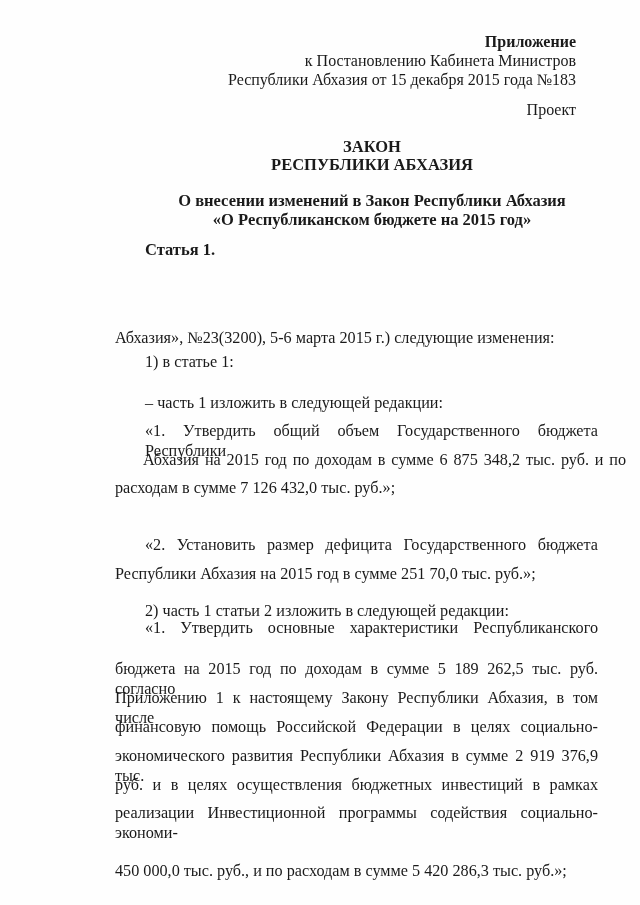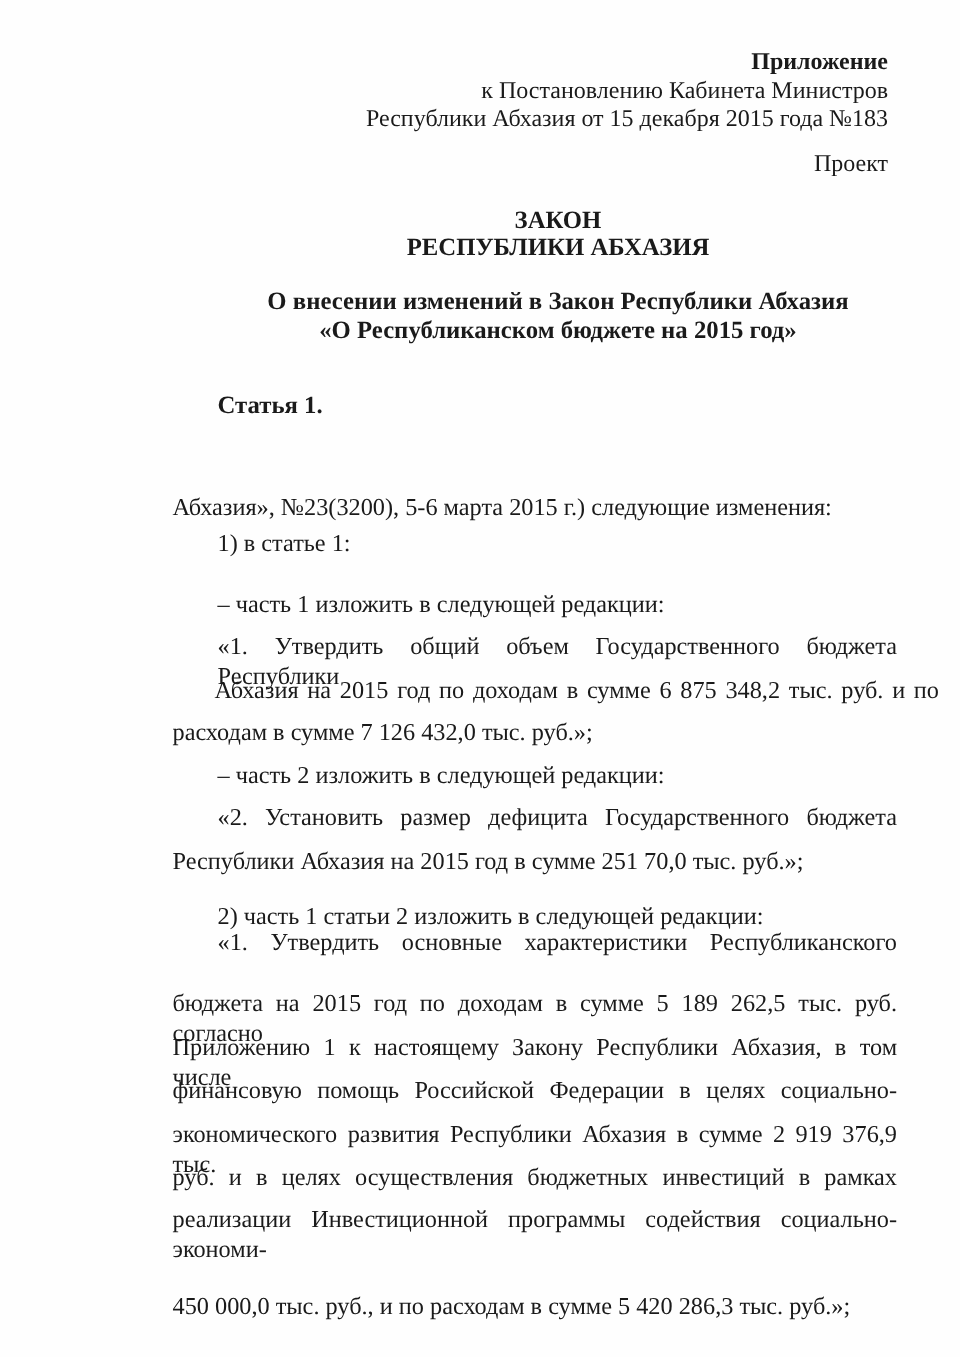--- a/index.html
+++ b/index.html
@@ -3,21 +3,21 @@
 <meta charset="utf-8">
 <style>
   html, body { margin: 0; padding: 0; background: #ffffff; }
   body {
     width: 640px; height: 905px; position: relative; overflow: hidden;
     font-family: "Liberation Serif", "DejaVu Serif", serif;
     color: #1a1a1a;
   }
   .page { position: absolute; left: 0; top: 0; width: 640px; height: 905px; background: #fefefe; }
   .abs { position: absolute; white-space: nowrap; }
-  .right { text-align: left; right: 48px; }
+  .right { text-align: left; right: 64px; }
   .center { left: 0; width: 640px; text-align: center; }
   .bold { font-weight: bold; }
   .hdr { font-size: 16px; line-height: 19px; }
   .title { font-size: 16.5px; line-height: 20px; font-weight: bold; }
   .body-line { font-size: 16.2px; line-height: 20px; left: 115px; width: 483px; }
   .justify { text-align: justify; text-align-last: justify; white-space: normal; }
   .indent { left: 145px; width: 453px; }
 </style>
 </head>
 <body>
@@ -27,31 +27,30 @@
   <div class="abs right hdr bold" style="top:32px;">Приложение</div>
   <div class="abs right hdr" style="top:51px;">к Постановлению Кабинета Министров</div>
   <div class="abs right hdr" style="top:70px;">Республики Абхазия от 15 декабря 2015 года №183</div>
   <div class="abs right hdr" style="top:100px;">Проект</div>
 
   <div class="abs center title" style="top:137px; left:52px;">ЗАКОН</div>
   <div class="abs center title" style="top:155px; left:52px;">РЕСПУБЛИКИ АБХАЗИЯ</div>
   <div class="abs center title" style="top:191px; left:52px;">О внесении изменений в Закон Республики Абхазия</div>
   <div class="abs center title" style="top:210px; left:52px;">«О Республиканском бюджете на 2015 год»</div>
 
-  <div class="abs bold" style="top:260px; left:145px; font-size:16.5px;">Статья 1.</div>
+  <div class="abs bold" style="top:240px; left:145px; font-size:16.5px;">Статья 1.</div>
 
   <div class="abs body-line" style="top:328px;">Абхазия», №23(3200), 5-6 марта 2015 г.)  следующие изменения:</div>
 
   <div class="abs body-line indent" style="top:352px;">1) в статье 1:</div>
   <div class="abs body-line indent" style="top:393px;">–  часть 1 изложить в следующей редакции:</div>
   <div class="abs body-line indent justify" style="top:421px;">«1. Утвердить общий объем Государственного бюджета Республики</div>
   <div class="abs body-line justify" style="top:450px;margin-left:28px;">Абхазия на 2015 год по доходам в сумме 6 875 348,2 тыс. руб. и по</div>
   <div class="abs body-line" style="top:478px;">расходам в сумме 7 126 432,0 тыс. руб.»;</div>
 
-  <div class="abs body-line indent" style="top:507px;">–  часть 2 изложить в следующей редакции:</div>
   <div class="abs body-line indent justify" style="top:535px;">«2. Установить размер дефицита Государственного бюджета</div>
   <div class="abs body-line" style="top:564px;">Республики Абхазия на 2015 год в сумме 251 70,0 тыс. руб.»;</div>
 
   <div class="abs body-line indent" style="top:601px;">2) часть 1 статьи 2 изложить в следующей редакции:</div>
   <div class="abs body-line indent justify" style="top:618px;">«1. Утвердить основные характеристики Республиканского</div>
   <div class="abs body-line justify" style="top:659px;">бюджета на 2015 год по доходам в сумме 5 189 262,5 тыс. руб. согласно</div>
   <div class="abs body-line justify" style="top:688px;">Приложению 1 к настоящему Закону Республики Абхазия, в том числе</div>
   <div class="abs body-line justify" style="top:717px;">финансовую помощь Российской Федерации в целях социально-</div>
   <div class="abs body-line justify" style="top:746px;">экономического развития Республики Абхазия в сумме 2 919 376,9 тыс.</div>
   <div class="abs body-line justify" style="top:803px;">реализации Инвестиционной программы содействия социально-экономи-</div>

